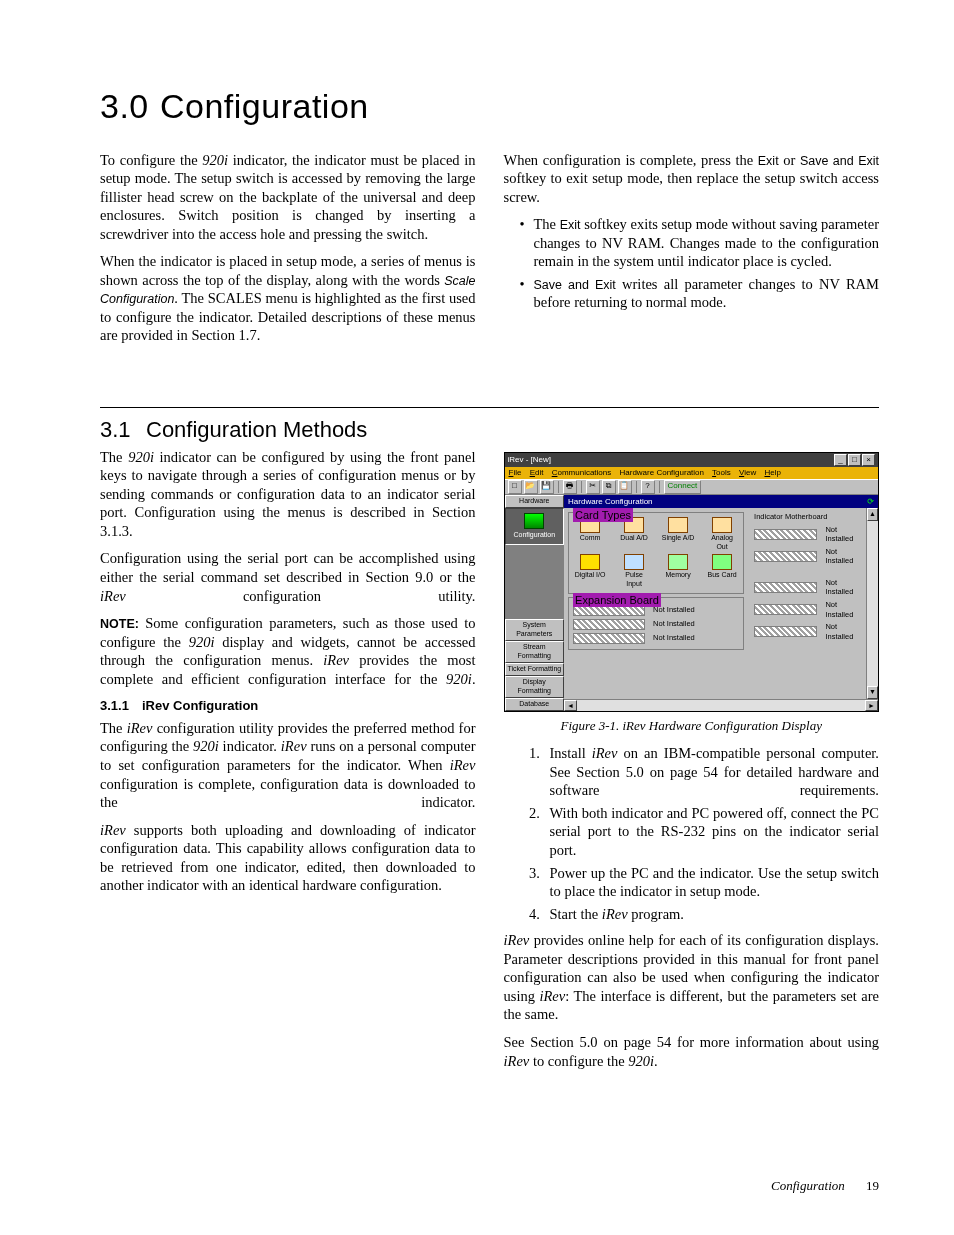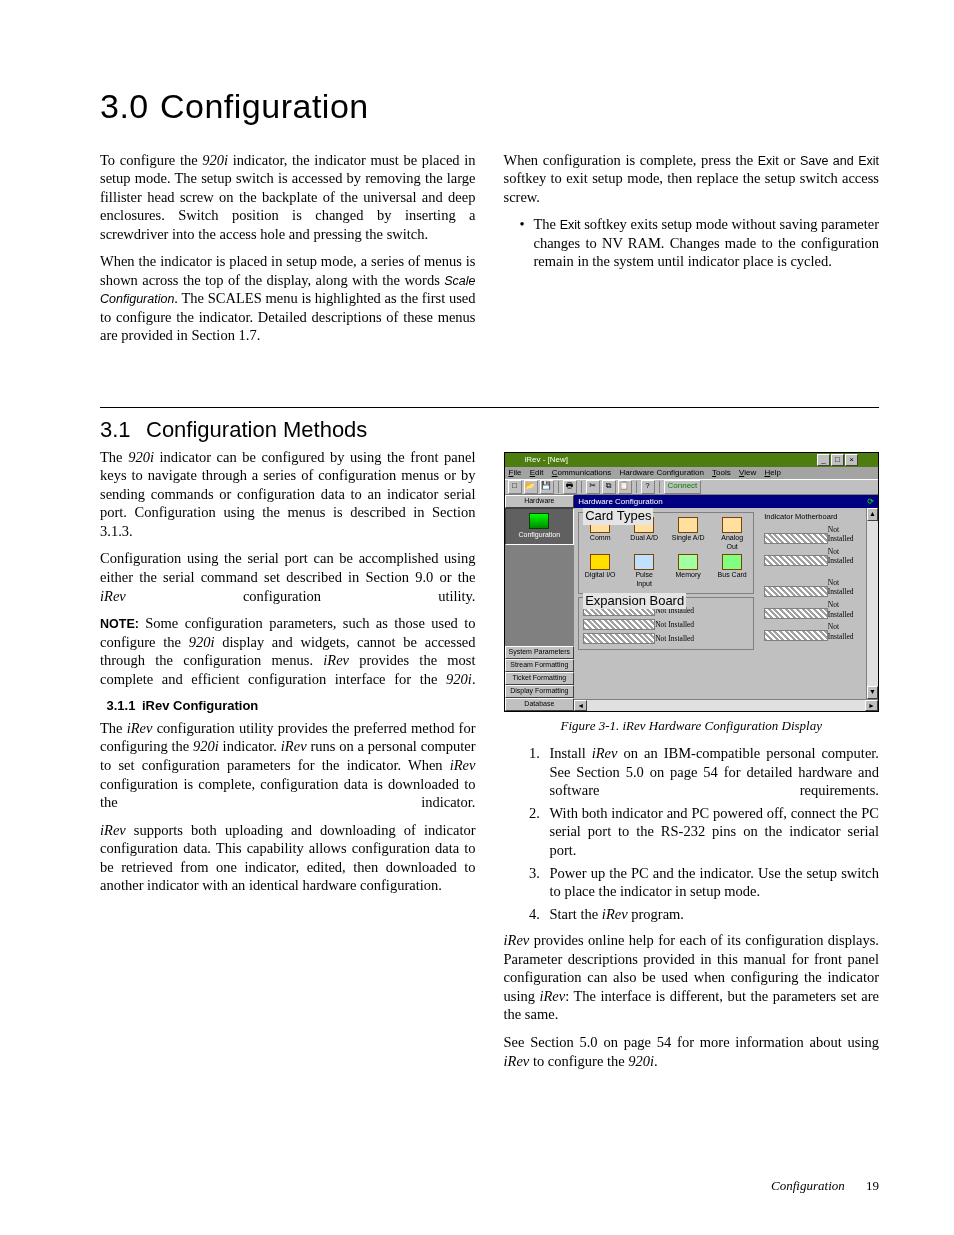--- a/index.html
+++ b/index.html
@@ -32,21 +32,21 @@
     margin: 0 0 4px 0;
     font-stretch: condensed;
   }
   h2 .num { display:inline-block; width: 46px; }
   h3 {
     font-family: Arial, Helvetica, sans-serif;
     font-weight: bold;
     font-size: 13px;
     margin: 10px 0 4px 0;
   }
-  h3 .num { display:inline-block; width: 42px; text-align: center; }
+  h3 .num { display:inline-block; width: 42px; }
   .cols {
     column-count: 2;
     column-gap: 28px;
     column-fill: auto;
   }
   #top-cols { height: 250px; }
   #sec-cols { height: 730px; }
   p { margin: 0 0 9px 0; text-align: justify; }
   .i { font-style: italic; }
   .sf { font-family: Arial, Helvetica, sans-serif; font-size: 12.5px; }
@@ -64,48 +64,48 @@
   }
   .footer .pn { font-style: normal; margin-left: 18px; }
   
   .fig {
     border: 1px solid #000; width: 100%; height: 260px;
     box-sizing: border-box; font-family: Tahoma, Arial, sans-serif;
     font-size: 8px; background: #c0c0c0; margin-top: 4px;
     break-inside: avoid;
   }
   .fig .titlebar {
-    background: #4d7c0f; color: #fff; height: 14px; line-height: 14px;
-    padding: 0 20px; display: flex; justify-content: space-between;
+    background: #404040; color: #fff; height: 14px; line-height: 14px;
+    padding: 0 3px; display: flex; justify-content: space-between;
   }
   .fig .titlebar .btns span {
     display:inline-block; width:11px; height:10px; background:#c0c0c0;
     border:1px solid #fff; border-right-color:#404040; border-bottom-color:#404040;
     color:#000; text-align:center; line-height:9px; font-size:8px; margin-left:1px;
   }
-  .fig .menubar { background:#a3a3a3; padding:1px 4px; font-size:8px; color:#000; }
+  .fig .menubar { background:#eab308; padding:1px 4px; font-size:8px; color:#000; }
   .fig .menubar span { margin-right:6px; }
   .fig .menubar span u { text-decoration: underline; }
   .fig .toolbar { background:#c0c0c0; height:14px; border-top:1px solid #fff; border-bottom:1px solid #808080; padding:0 3px; display:flex; align-items:center; gap:2px;}
   .fig .tbtn { width:12px; height:12px; background:#c0c0c0; border:1px solid #fff; border-right-color:#808080; border-bottom-color:#808080; font-size:8px; text-align:center; line-height:10px;}
   .fig .sep { width:1px; height:12px; background:#808080; margin:0 2px;}
   .fig .mainrow { display:flex; height: calc(100% - 14px - 14px - 14px); }
   .fig .side { width:76px; background:#808080; display:flex; flex-direction:column; }
   .fig .sidebtn { background:#c0c0c0; border:1px solid #fff; border-right-color:#404040; border-bottom-color:#404040; font-size:7px; text-align:center; padding:1px 0; margin:0;}
   .fig .sidebtn.dark { background:#606060; color:#fff; border-color:#404040 #fff #fff #404040; padding:4px 0;}
   .fig .sidefill { flex:1; background:#808080; }
   .fig .content { flex:1; background:#c0c0c0; display:flex; flex-direction:column; }
   .fig .chead { background:#000080; color:#fff; height:13px; line-height:13px; padding:0 4px; display:flex; justify-content:space-between;}
   .fig .cbody { flex:1; padding:4px; overflow:hidden; position:relative;}
   .fig .group { border:1px solid #808080; border-top-color:#808080; padding:4px 4px 2px 4px; margin-bottom:3px; position:relative;}
-  .fig .group .gl { position:absolute; top:-5px; left:4px; background:#e5e5e5; padding:0 2px; font-size:13px;}
+  .fig .group .gl { position:absolute; top:-5px; left:4px; background:#a21caf; padding:0 2px; font-size:11px;}
   .fig .iconrow { display:flex; gap:10px; margin-bottom:2px;}
   .fig .icn { width:34px; text-align:center; font-size:7px;}
   .fig .icn .box { width:18px; height:14px; margin:0 auto 1px auto; background:#ffe0a0; border:1px solid #804000;}
-  .fig .slotrow { display:flex; align-items:flex-end; margin:3px 0;font-family:Liberation Serif, serif;}
+  .fig .slotrow { display:flex; align-items:center; gap:8px; margin:3px 0;}
   .fig .slot { width:70px; height:9px; background:repeating-linear-gradient(45deg,#a0a0a0,#a0a0a0 2px,#fff 2px,#fff 4px); border:1px solid #808080;}
   .fig .ni { font-size:7.5px; }
   .fig .twocol { display:flex; gap:10px;}
   .fig .col2 { flex:1; }
   .fig .mblabel { font-size:7.5px; margin-bottom:2px;}
   .fig .scroll { width:11px; background:#c0c0c0; border-left:1px solid #808080; display:flex; flex-direction:column;}
   .fig .sarrow { height:11px; background:#c0c0c0; border:1px solid #fff; border-right-color:#404040; border-bottom-color:#404040; text-align:center; font-size:7px; line-height:9px;}
   .fig .strack { flex:1; background:#e0e0e0;}
   .fig .hscroll { height:11px; background:#c0c0c0; border-top:1px solid #808080; display:flex;}
   .fig .hsarrow { width:11px; background:#c0c0c0; border:1px solid #fff; border-right-color:#404040; border-bottom-color:#404040; text-align:center; font-size:7px; line-height:9px;}
@@ -126,20 +126,23 @@
   </p>
   <p>
     <span>When the indicator is placed in setup mode, a series of menus is shown across the top of the display, along with the words </span><span class="sfi">Scale Configuration</span><span>. The SCALES menu is highlighted as the first used to configure the indicator. Detailed descriptions of these menus are provided in Section 1.7.</span>
   </p>
   <p class="colbreak">
     <span>When configuration is complete, press the </span><span class="sf">Exit</span><span> or </span><span class="sf">Save and Exit</span><span> softkey to exit setup mode, then replace the setup switch access screw.</span>
   </p>
   <ul class="b">
     <li>
       <span>The </span><span class="sf">Exit</span><span> softkey exits setup mode without saving parameter changes to NV RAM. Changes made to the configuration remain in the system until indicator place is cycled.</span>
+    </li>
+    <li>
+      <span class="sf">Save and Exit</span><span> writes all parameter changes to NV RAM before returning to normal mode.</span>
     </li>
   </ul>
 </div>
 
 <hr class="rule">
 
 <h2>
   <span class="num">3.1</span><span>Configuration Methods</span>
 </h2>
 

